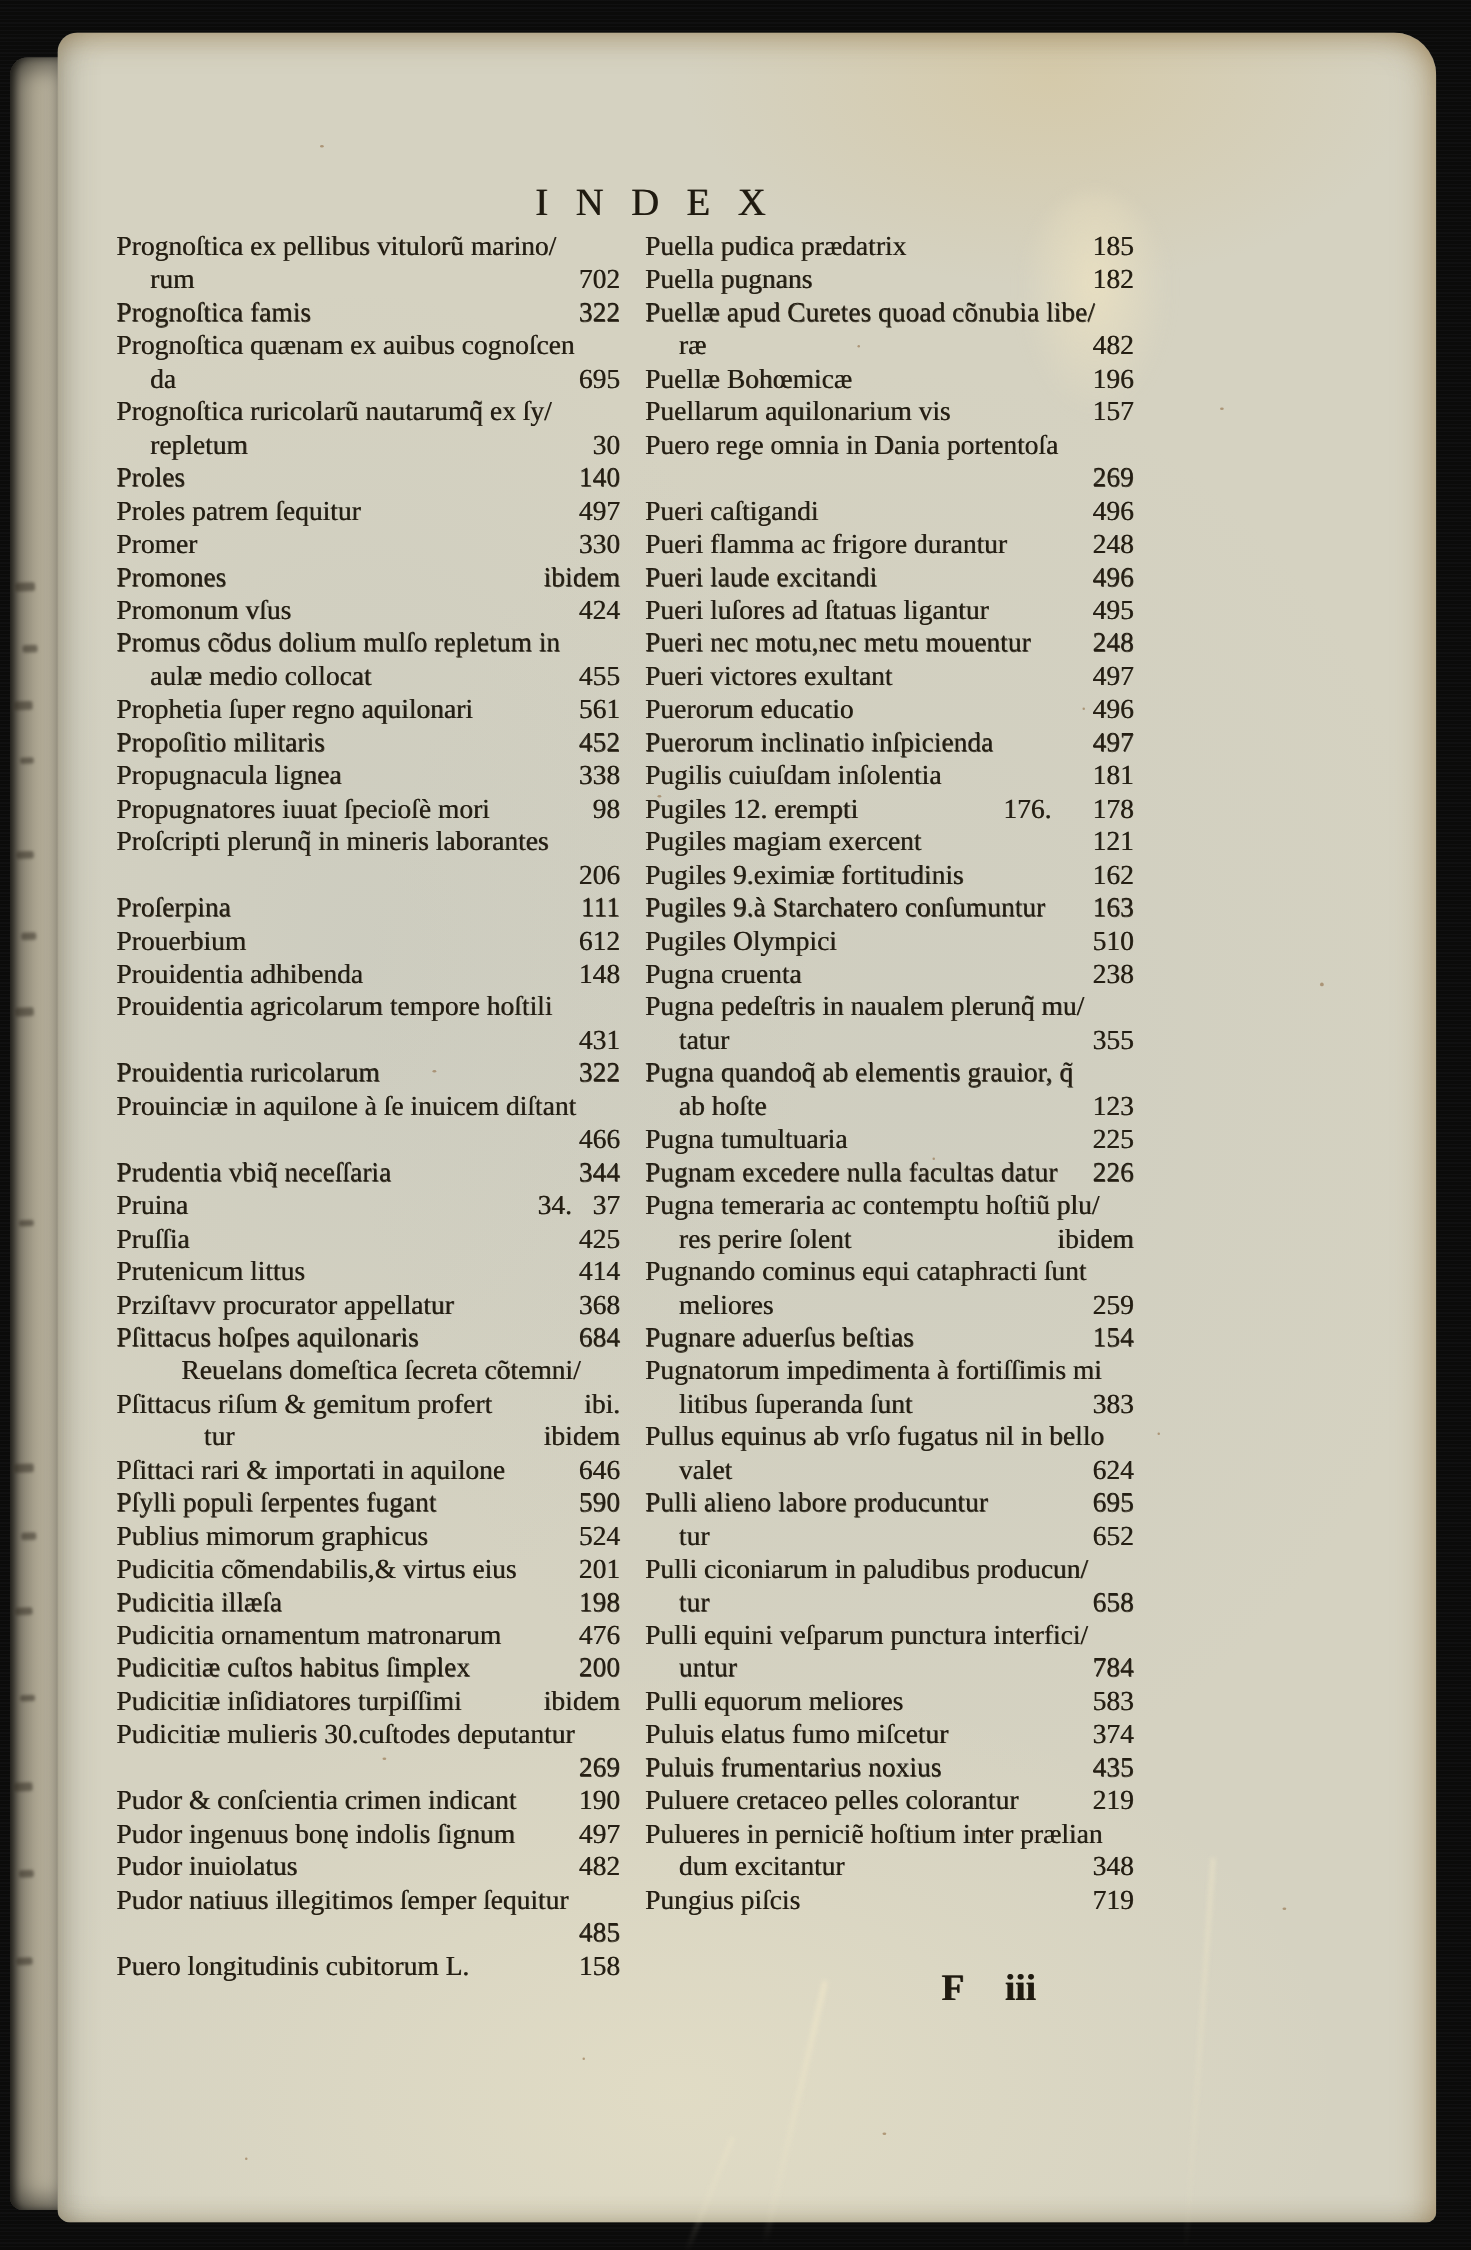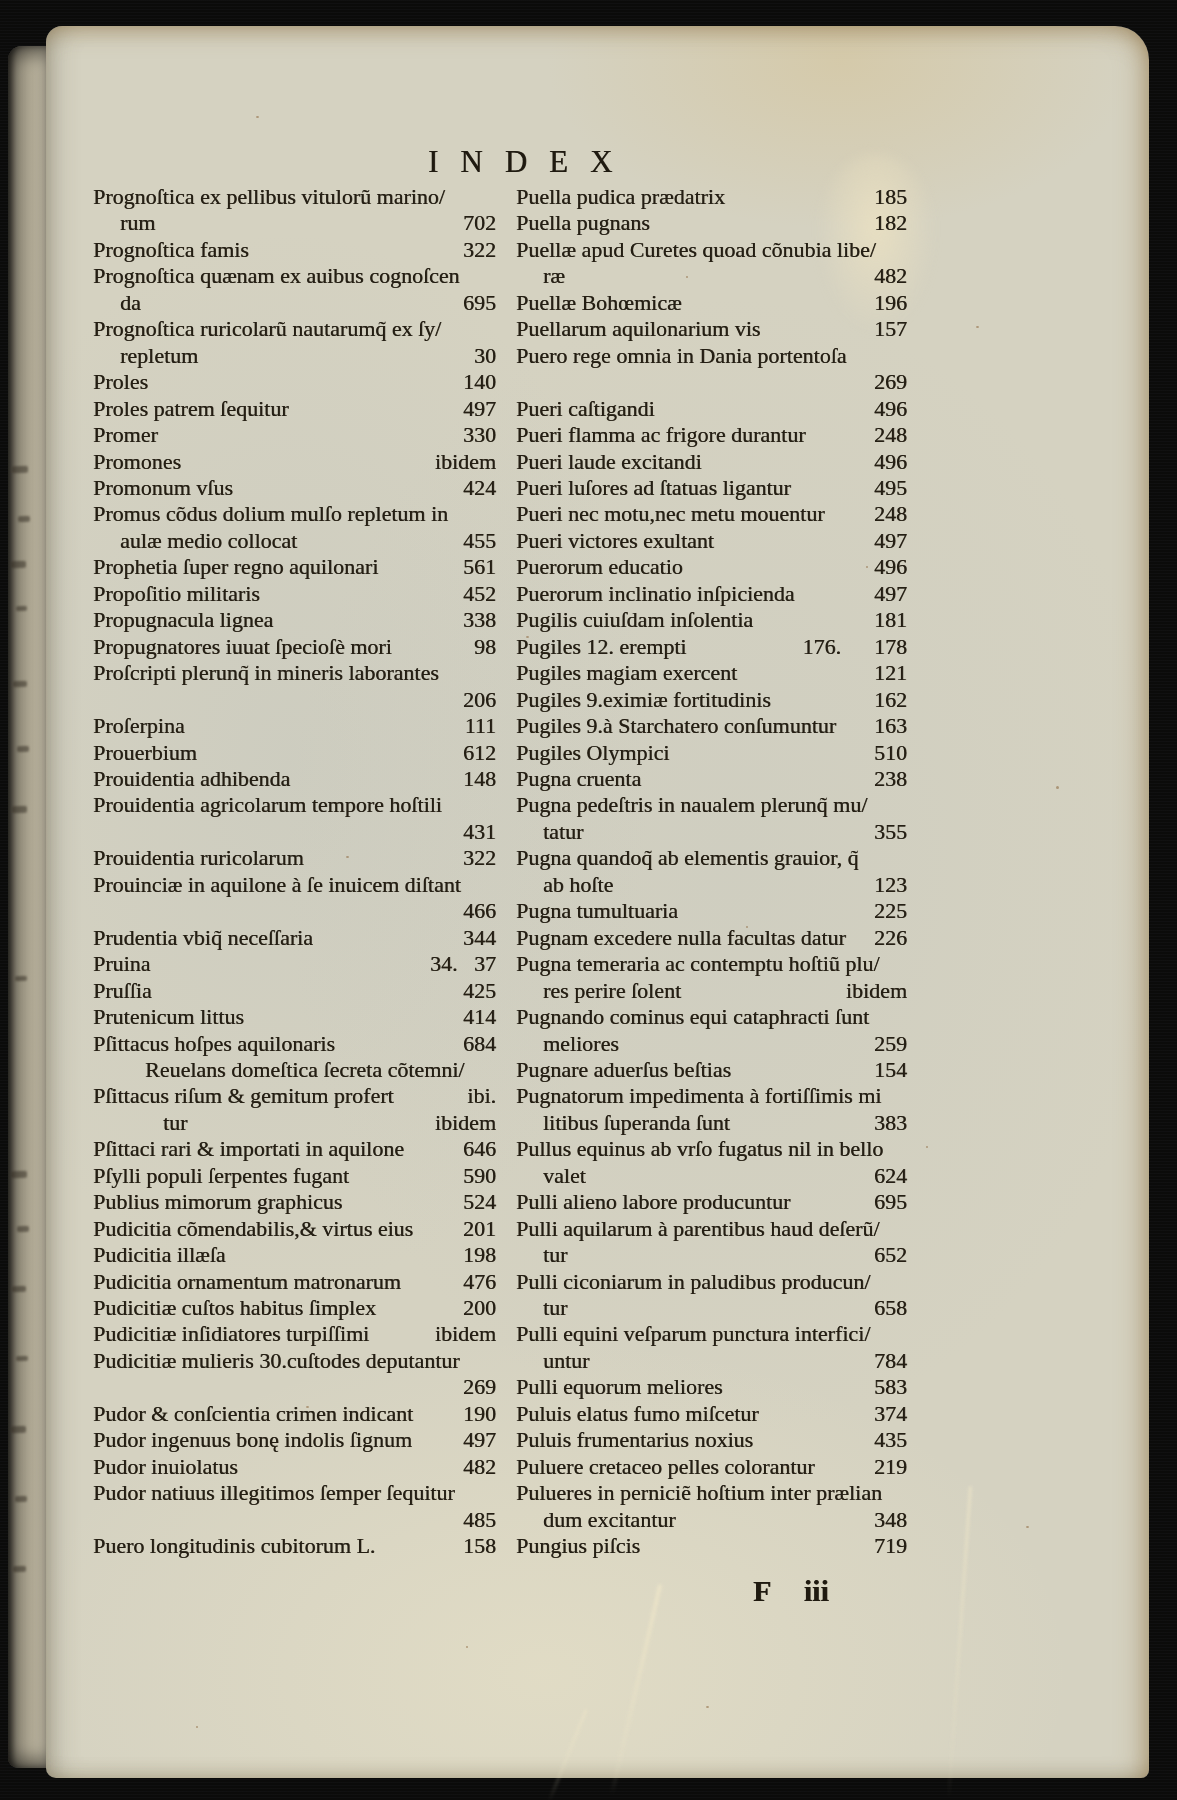--- a/index.html
+++ b/index.html
@@ -143,20 +143,21 @@
     <div class="line"><span class="t">Prouidentia adhibenda</span><span class="n">148</span></div>
     <div class="line"><span class="t">Prouidentia agricolarum tempore hoſtili</span></div>
     <div class="line i1"><span class="t"></span><span class="n">431</span></div>
     <div class="line"><span class="t">Prouidentia ruricolarum</span><span class="n">322</span></div>
     <div class="line"><span class="t">Prouinciæ in aquilone à ſe inuicem diſtant</span></div>
     <div class="line i1"><span class="t"></span><span class="n">466</span></div>
     <div class="line"><span class="t">Prudentia vbiq̃ neceſſaria</span><span class="n">344</span></div>
     <div class="line"><span class="t">Pruina</span><span class="n">34.   37</span></div>
     <div class="line"><span class="t">Pruſſia</span><span class="n">425</span></div>
     <div class="line"><span class="t">Prutenicum littus</span><span class="n">414</span></div>
+    <div class="line"><span class="t">Prziſtavv procurator appellatur</span><span class="n">368</span></div>
     <div class="line"><span class="t">Pſittacus hoſpes aquilonaris</span><span class="n">684</span></div>
     <div class="line i2"><span class="t">Reuelans domeſtica ſecreta cõtemni/</span></div>
     <div class="line"><span class="t">Pſittacus riſum &amp; gemitum profert</span><span class="n">ibi.</span></div>
     <div class="line i3"><span class="t">tur</span><span class="n">ibidem</span></div>
     <div class="line"><span class="t">Pſittaci rari &amp; importati in aquilone</span><span class="n">646</span></div>
     <div class="line"><span class="t">Pſylli populi ſerpentes fugant</span><span class="n">590</span></div>
     <div class="line"><span class="t">Publius mimorum graphicus</span><span class="n">524</span></div>
     <div class="line"><span class="t">Pudicitia cõmendabilis,&amp; virtus eius</span><span class="n">201</span></div>
     <div class="line"><span class="t">Pudicitia illæſa</span><span class="n">198</span></div>
     <div class="line"><span class="t">Pudicitia ornamentum matronarum</span><span class="n">476</span></div>
@@ -204,21 +205,20 @@
     <div class="line"><span class="t">Pugna temeraria ac contemptu hoſtiũ plu/</span></div>
     <div class="line i1"><span class="t">res perire ſolent</span><span class="n">ibidem</span></div>
     <div class="line"><span class="t">Pugnando cominus equi cataphracti ſunt</span></div>
     <div class="line i1"><span class="t">meliores</span><span class="n">259</span></div>
     <div class="line"><span class="t">Pugnare aduerſus beſtias</span><span class="n">154</span></div>
     <div class="line"><span class="t">Pugnatorum impedimenta à fortiſſimis mi</span></div>
     <div class="line i1"><span class="t">litibus ſuperanda ſunt</span><span class="n">383</span></div>
     <div class="line"><span class="t">Pullus equinus ab vrſo fugatus nil in bello</span></div>
     <div class="line i1"><span class="t">valet</span><span class="n">624</span></div>
     <div class="line"><span class="t">Pulli alieno labore producuntur</span><span class="n">695</span></div>
-    <div class="line"><span class="t">Pulli aquilarum à parentibus haud deſerũ/</span></div>
     <div class="line i1"><span class="t">tur</span><span class="n">652</span></div>
     <div class="line"><span class="t">Pulli ciconiarum in paludibus producun/</span></div>
     <div class="line i1"><span class="t">tur</span><span class="n">658</span></div>
     <div class="line"><span class="t">Pulli equini veſparum punctura interfici/</span></div>
     <div class="line i1"><span class="t">untur</span><span class="n">784</span></div>
     <div class="line"><span class="t">Pulli equorum meliores</span><span class="n">583</span></div>
     <div class="line"><span class="t">Puluis elatus fumo miſcetur</span><span class="n">374</span></div>
     <div class="line"><span class="t">Puluis frumentarius noxius</span><span class="n">435</span></div>
     <div class="line"><span class="t">Puluere cretaceo pelles colorantur</span><span class="n">219</span></div>
     <div class="line"><span class="t">Pulueres in perniciẽ hoſtium inter prælian</span></div>

